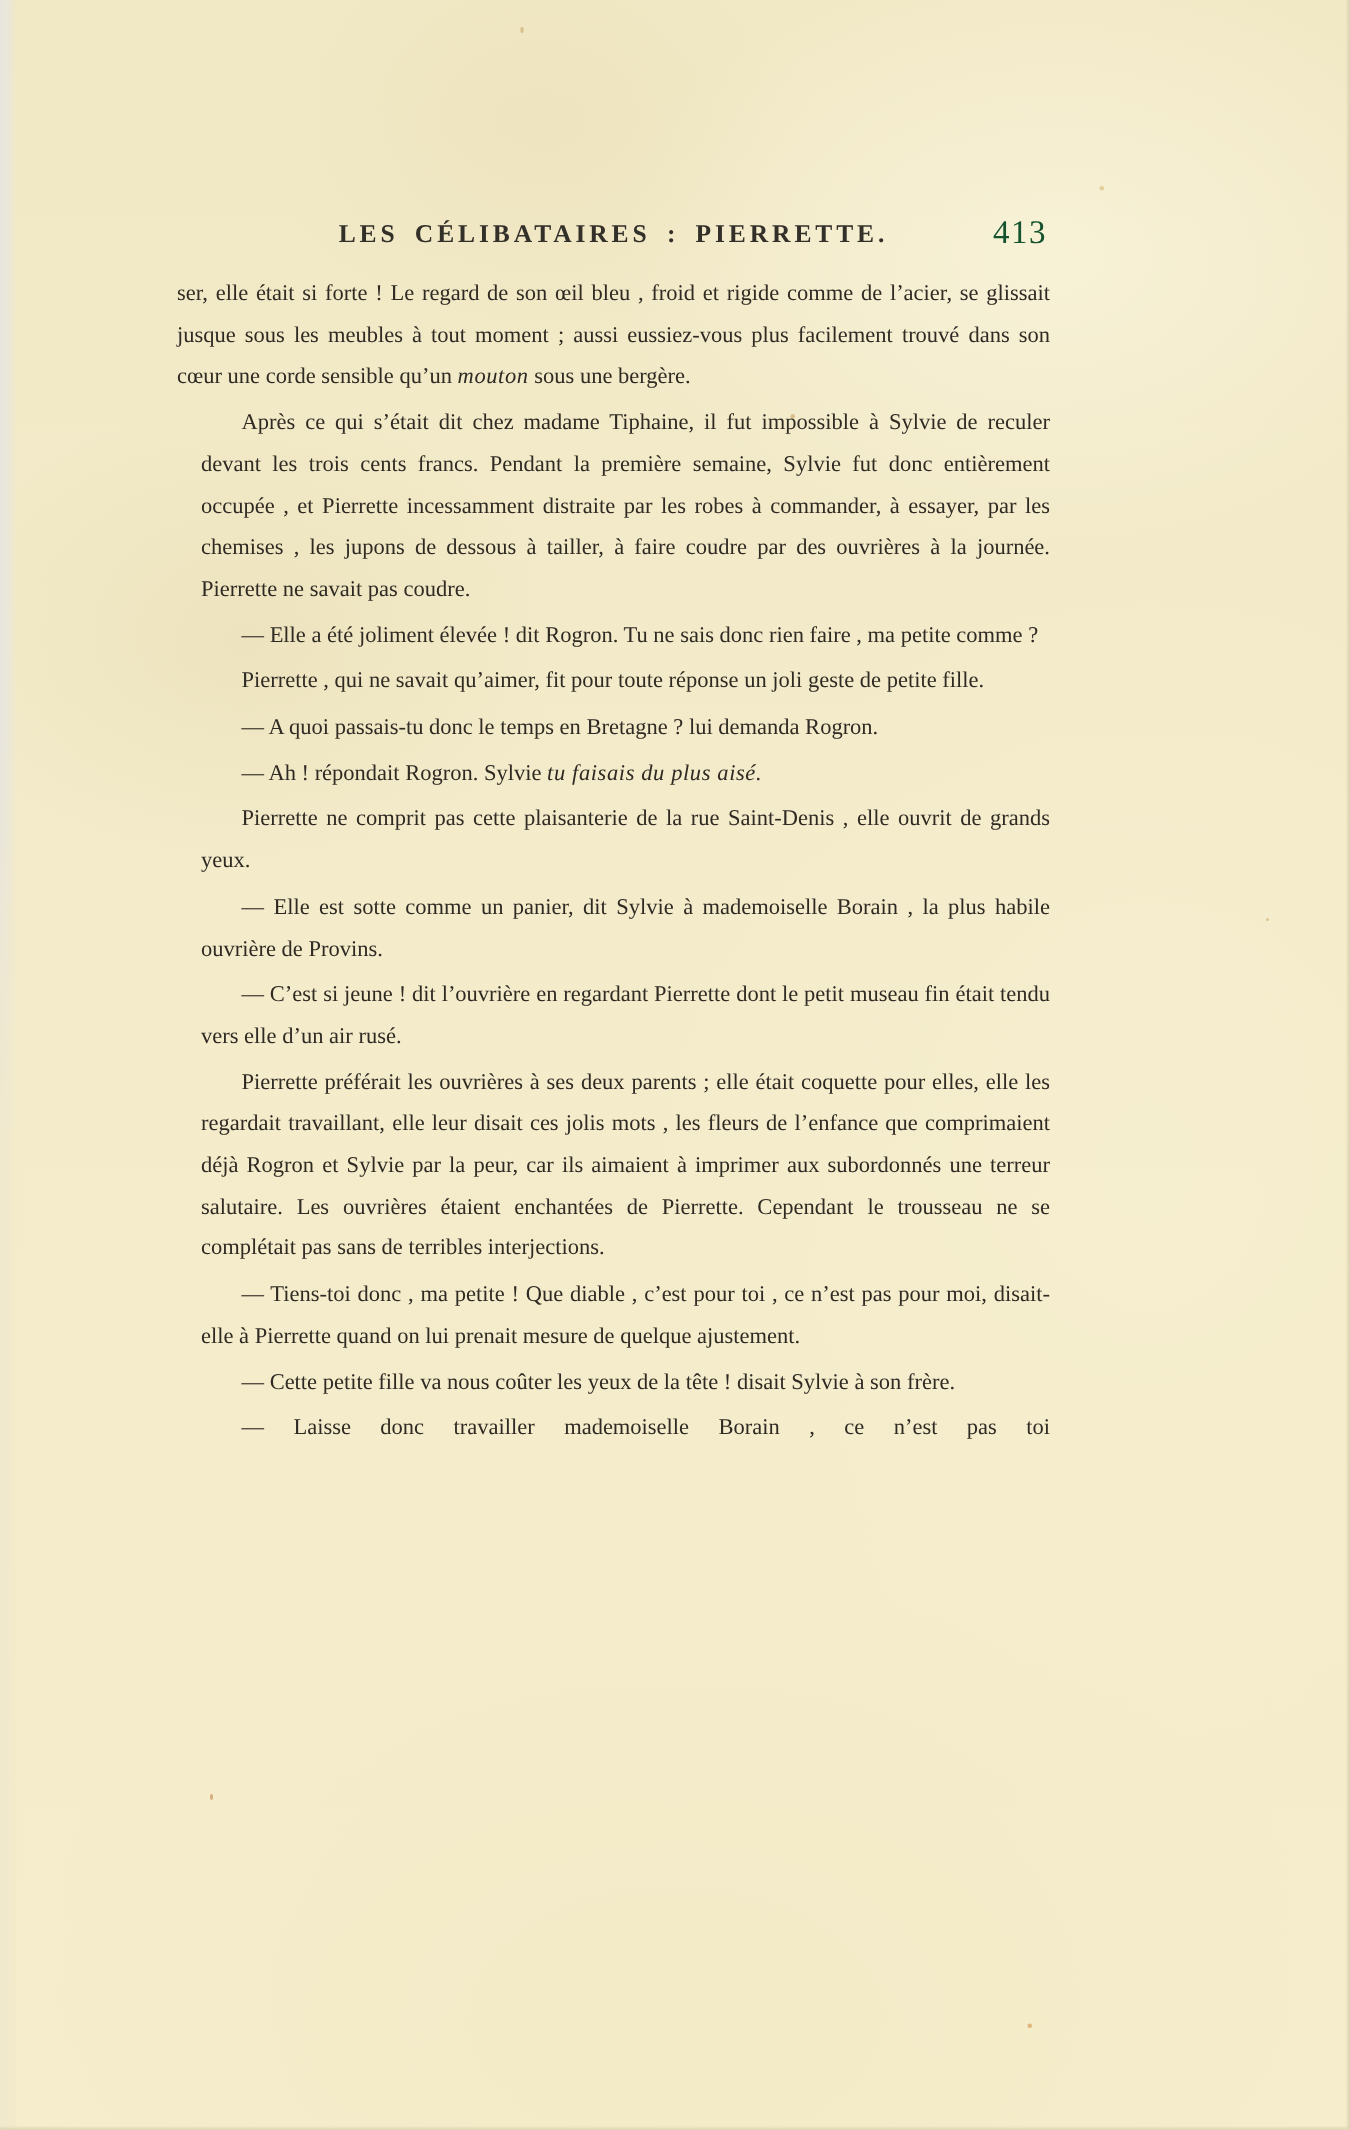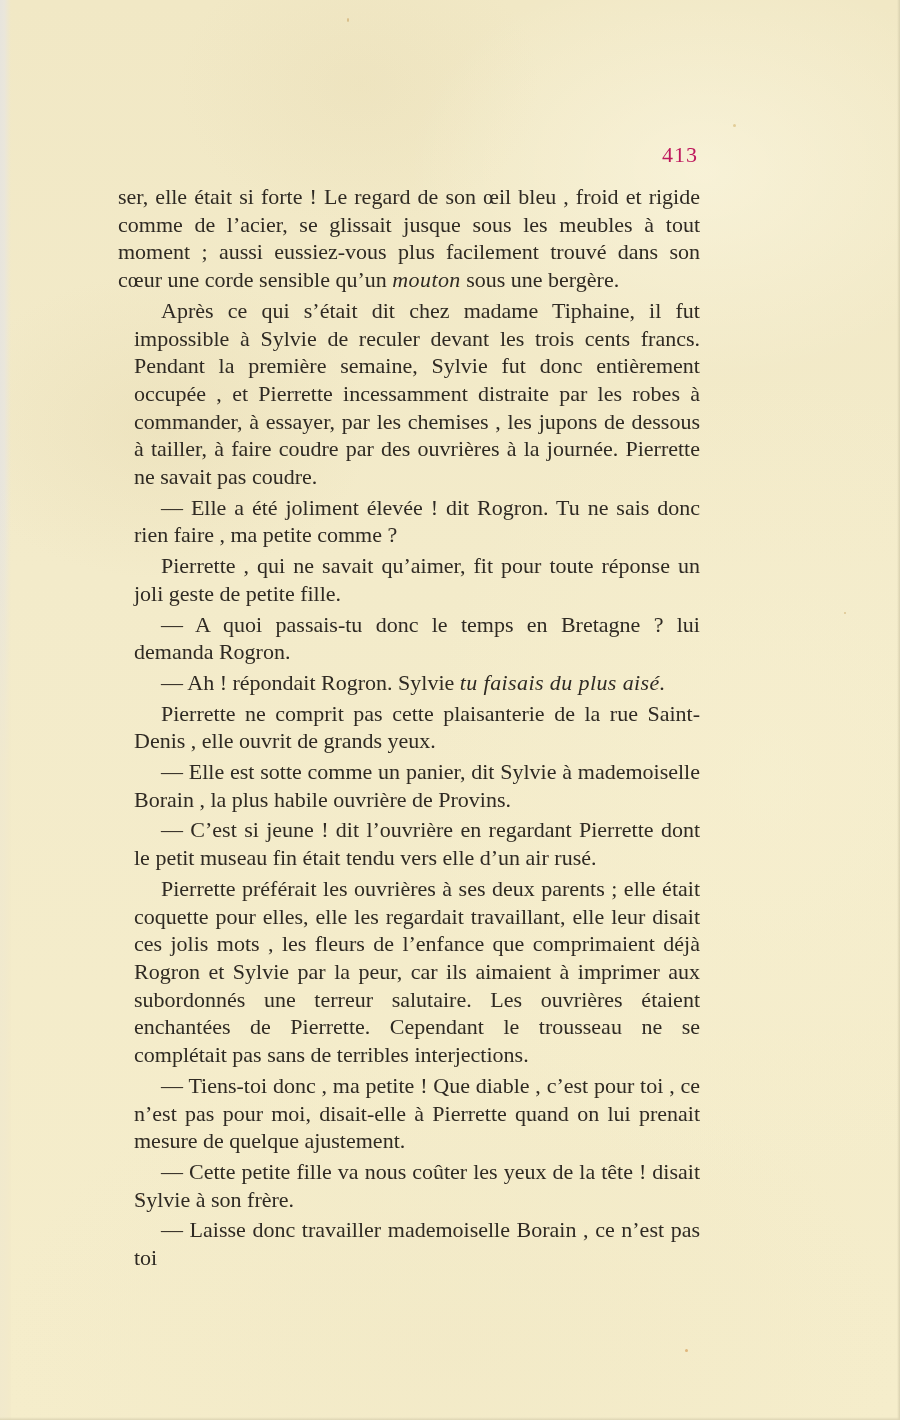--- a/index.html
+++ b/index.html
@@ -50,26 +50,26 @@
   }
   .header .title {
     display: block; text-align: center;
     font-size: 17px; font-weight: bold;
     letter-spacing: 2.6px; word-spacing: 4px;
     color: #33302a;
   }
   .header .folio {
     position: absolute; right: 2px; top: -4px;
     font-size: 22px; letter-spacing: 1px;
-    color: #be185d;
+    color: #14532d;
   }
   
   .textblock {
     position: absolute; top: 183px; left: 118px; width: 582px;
-    font-size: 22px; line-height: 27.7px;
+    font-size: 15px; line-height: 27.7px;
     color: #2f2a23;
     text-align: justify;
   }
   .textblock p { margin: 0; }
   .textblock p + p { margin-top: 3px; }
   .textblock p.indent { text-indent: 27px; margin-left: 16px; }
   .textblock p:last-child { text-align-last: justify; }
   .textblock em { font-style: italic; letter-spacing: 0.4px; }
 </style>
 </head>
@@ -82,20 +82,21 @@
 <div class="bottom-edge"></div>
 
 <div class="speck" style="left:527px; top:276px;"></div>
 <div class="speck" style="left:733px; top:124px; background:#d3b068;"></div>
 <div class="speck" style="left:685px; top:1349px; background:#d08a3c;"></div>
 <div class="speck" style="left:140px; top:1196px; background:#b97a46; width:2px; height:4px;"></div>
 <div class="speck" style="left:844px; top:612px; background:#caa45e; width:2px; height:2px;"></div>
 <div class="speck" style="left:347px; top:18px; background:#c49a58; width:2px; height:4px;"></div>
 
 <div class="header">
+  <span class="title">LES CÉLIBATAIRES : PIERRETTE.</span>
   <span class="folio">413</span>
 </div>
 
 <div class="textblock">
     <p class=""><span>ser, elle était si forte ! Le regard de son œil bleu , froid et rigide comme de l’acier, se glissait jusque sous les meubles à tout moment ; aussi eussiez-vous plus facilement trouvé dans son cœur une corde sensible qu’un </span><em>mouton</em><span> sous une bergère.</span></p>
     <p class="indent"><span>Après ce qui s’était dit chez madame Tiphaine, il fut impossible à Sylvie de reculer devant les trois cents francs. Pendant la première semaine, Sylvie fut donc entièrement occupée , et Pierrette incessamment distraite par les robes à commander, à essayer, par les chemises , les jupons de dessous à tailler, à faire coudre par des ouvrières à la journée. Pierrette ne savait pas coudre.</span></p>
     <p class="indent"><span>— Elle a été joliment élevée ! dit Rogron. Tu ne sais donc rien faire , ma petite comme ?</span></p>
     <p class="indent"><span>Pierrette , qui ne savait qu’aimer, fit pour toute réponse un joli geste de petite fille.</span></p>
     <p class="indent"><span>— A quoi passais-tu donc le temps en Bretagne ? lui demanda Rogron.</span></p>
     <p class="indent"><span>— Ah ! répondait Rogron. Sylvie </span><em>tu faisais du plus aisé.</em></p>

